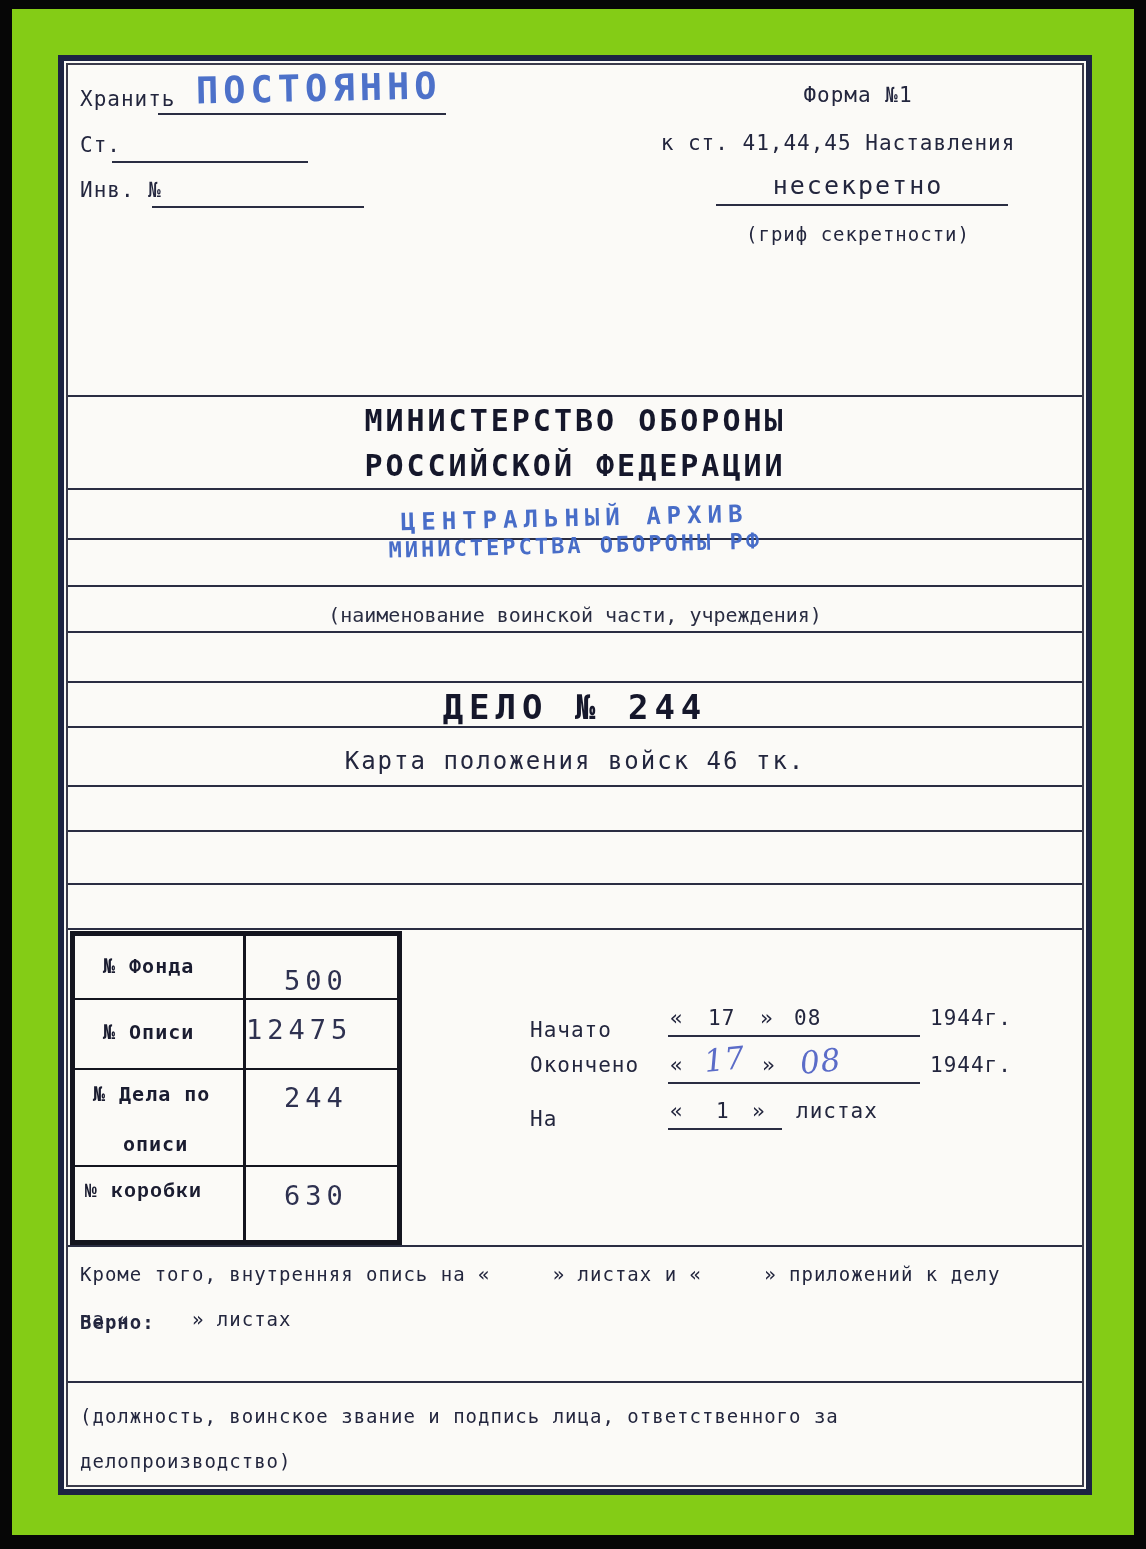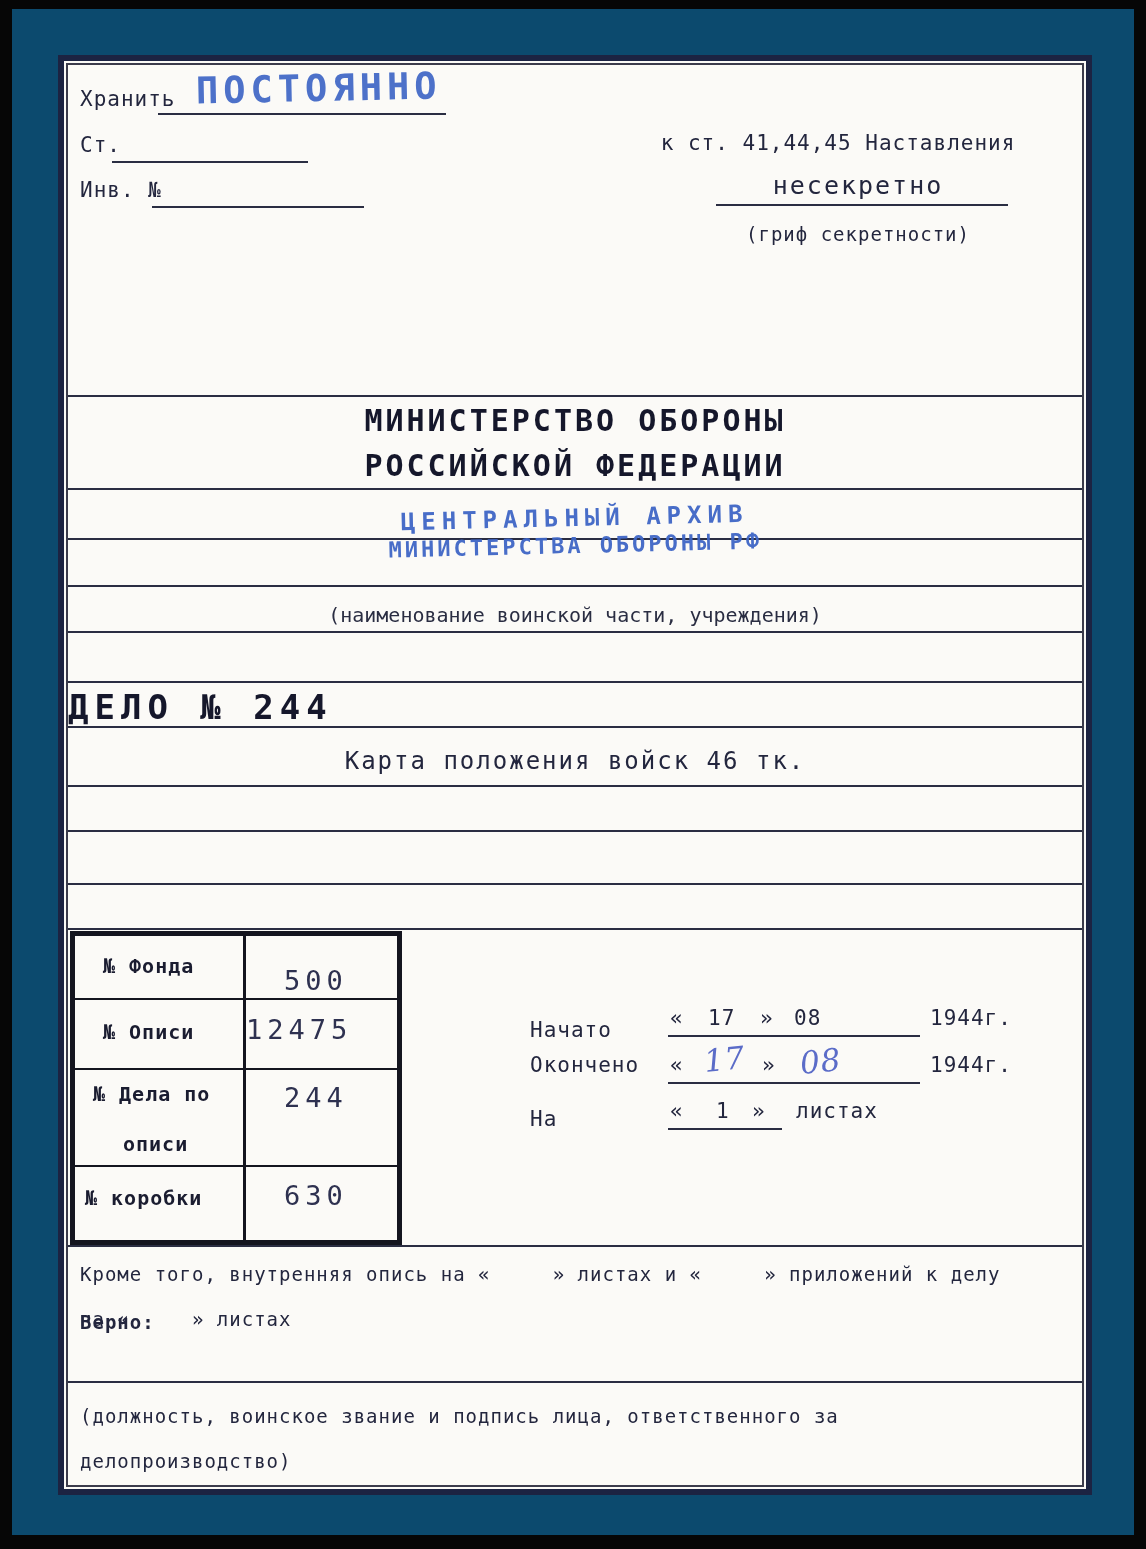--- a/index.html
+++ b/index.html
@@ -4,21 +4,21 @@
 <style>
   html,body{margin:0;padding:0;}
   body{
     width:1146px;height:1549px;position:relative;
     background:#060606;
     font-family:"DejaVu Sans Mono","Liberation Mono",monospace;
     overflow:hidden;
   }
   .page{
     position:absolute;left:12px;top:9px;width:1122px;height:1526px;
-    background:#0c4a6e;
+    background:#84cc16;
   }
   .frame{
     position:absolute;left:46px;top:46px;width:1022px;height:1428px;
     border:6px solid #1c2342;background:#fbfaf7;
   }
   .frame-inner{
     position:absolute;left:2px;top:2px;right:2px;bottom:2px;
     border:2px solid #3c3c4c;
   }
   .content{position:absolute;left:0;top:0;right:0;bottom:0;color:#20233a;}
@@ -32,21 +32,21 @@
     transform:rotate(-1.2deg);opacity:0.92;
   }
   .archive-stamp{
     position:absolute;width:100%;text-align:center;
     transform:rotate(-1.4deg);line-height:1.15;opacity:0.95;
   }
   .archive-stamp .l1{font-size:24px;font-weight:bold;letter-spacing:6px;}
   .archive-stamp .l2{font-size:22px;font-weight:bold;letter-spacing:3px;}
   .ministry{position:absolute;width:100%;text-align:center;font-weight:bold;
     font-size:30px;letter-spacing:3px;color:#15172b;}
-  .case-no{position:absolute;width:100%;font-weight:bold;
+  .case-no{position:absolute;width:100%;text-align:center;font-weight:bold;
     font-size:34px;letter-spacing:6px;color:#15172b;}
   .case-subj{position:absolute;width:100%;text-align:center;font-size:24px;
     letter-spacing:2px;color:#23263e;}
   .caption{position:absolute;width:100%;text-align:center;font-size:20px;color:#2a2d42;}
 
   .reg-table{
     position:absolute;left:2px;top:866px;width:322px;height:304px;
     border:5px solid #14151f;background:#fbfaf7;
   }
   .reg-line{position:absolute;background:#14151f;}
@@ -70,20 +70,21 @@
         <div class="t" style="left:12px;top:22px;">Хранить</div>
         <div class="uline" style="left:90px;top:48px;width:288px;"></div>
         <div class="big-stamp stamp" style="left:128px;top:2px;">ПОСТОЯННО</div>
 
         <div class="t" style="left:12px;top:68px;">Ст.</div>
         <div class="uline" style="left:44px;top:96px;width:196px;"></div>
 
         <div class="t" style="left:12px;top:113px;">Инв. №</div>
         <div class="uline" style="left:84px;top:141px;width:212px;"></div>
 
+        <div class="t ctr" style="left:640px;top:18px;width:300px;">Форма №1</div>
         <div class="t ctr" style="left:550px;top:66px;width:440px;">к ст. 41,44,45 Наставления</div>
         <div class="t ctr" style="left:640px;top:106px;width:300px;font-size:25px;letter-spacing:2px;">несекретно</div>
         <div class="uline" style="left:648px;top:139px;width:292px;"></div>
         <div class="t ctr small" style="left:640px;top:158px;width:300px;">(гриф секретности)</div>
 
         <div class="rule" style="top:330px;"></div>
         <div class="rule" style="top:423px;"></div>
         <div class="rule" style="top:473px;"></div>
         <div class="rule" style="top:520px;"></div>
         <div class="rule" style="top:566px;"></div>
@@ -118,21 +119,21 @@
           <div class="reg-label" style="left:28px;top:18px;">№ Фонда</div>
           <div class="reg-value" style="left:171px;top:12px;width:140px;text-align:center;margin-top:17px;">500</div>
 
           <div class="reg-label" style="left:28px;top:84px;">№ Описи</div>
           <div class="reg-value" style="left:171px;top:78px;width:140px;text-align:left;">12475</div>
 
           <div class="reg-label" style="left:18px;top:146px;">№ Дела по</div>
           <div class="reg-label" style="left:48px;top:196px;">описи</div>
           <div class="reg-value" style="left:171px;top:146px;width:140px;text-align:center;">244</div>
 
-          <div class="reg-label" style="left:10px;top:250px;">№ коробки</div>
+          <div class="reg-label" style="left:10px;top:244px;font-family:Liberation Mono, monospace;">№ коробки</div>
           <div class="reg-value" style="left:171px;top:244px;width:140px;text-align:center;">630</div>
         </div>
 
         <div class="t" style="left:462px;top:941px;margin-top:12px;">Начато</div>
         <div class="t" style="left:602px;top:941px;">«</div>
         <div class="t" style="left:640px;top:941px;">17</div>
         <div class="t" style="left:692px;top:941px;">»</div>
         <div class="t" style="left:726px;top:941px;">08</div>
         <div class="uline" style="left:600px;top:970px;width:252px;"></div>
         <div class="t" style="left:862px;top:941px;">1944г.</div>

